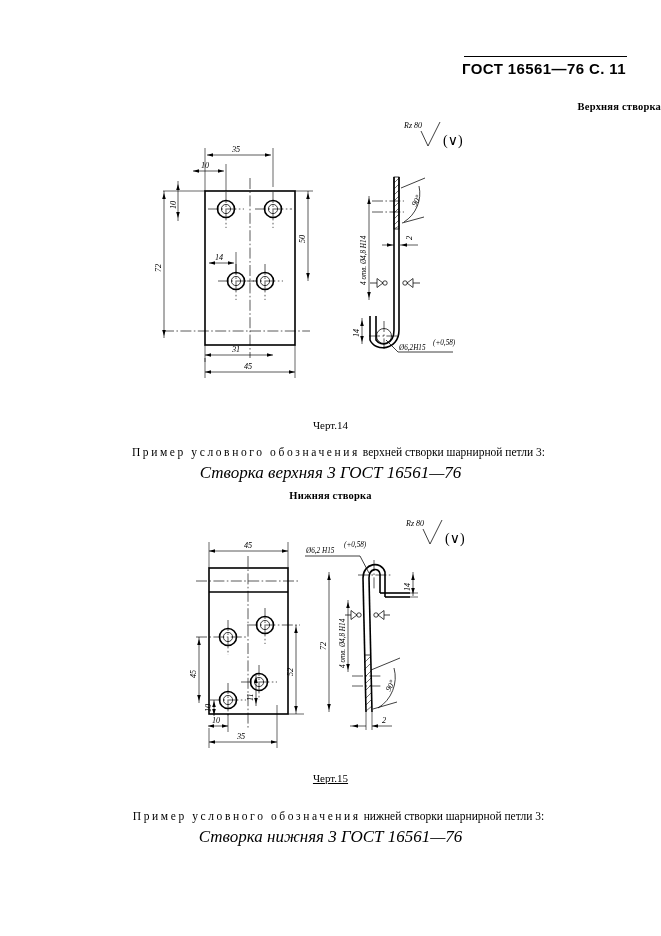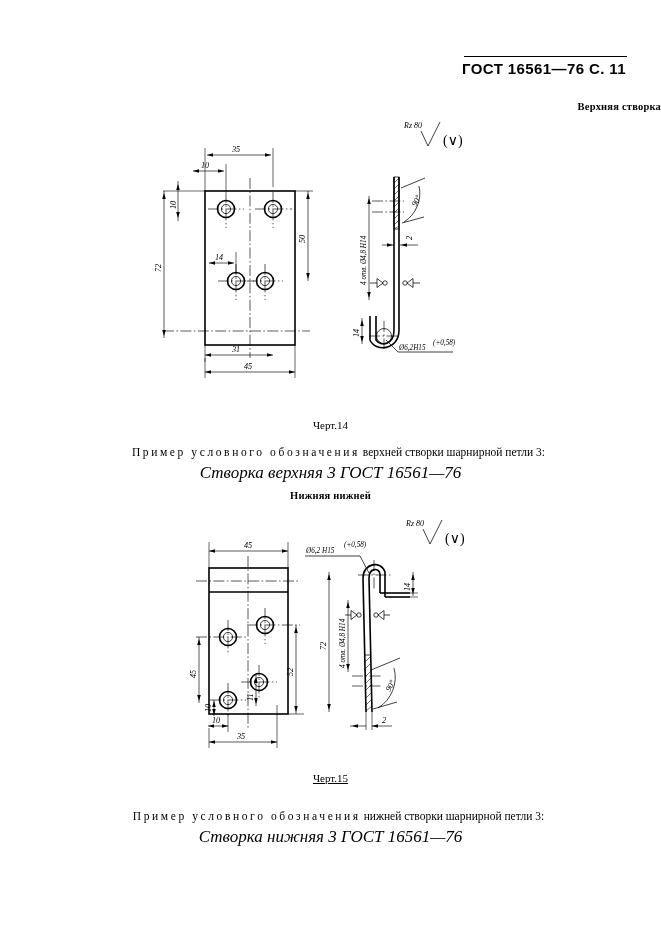--- a/index.html
+++ b/index.html
@@ -267,21 +267,21 @@
   </div>
 
   <div class="cap cap14">Черт.14</div>
 
   <div class="ex-line1 e1a">
     <span class="spaced">Пример  условного  обозначения</span>
     <span>верхней створки шарнирной петли 3:</span>
   </div>
   <div class="ex-line2 e1b">Створка верхняя 3 ГОСТ 16561—76</div>
 
-  <div class="sect-title t-bot">Нижняя нижней</div>
+  <div class="sect-title t-bot">Нижняя створка</div>
 
   <div class="dwg" style="top:0;">
   <svg width="661" height="780" viewBox="0 0 661 780" style="position:absolute;left:0;top:0;">
 
     <g>
       <text class="rz" x="406" y="526">Rz 80</text>
       <path class="thn" d="M 423 529 L 430 544 L 442 520"></path>
       <text class="rzb" x="445" y="543">(∨)</text>
     </g>
 

